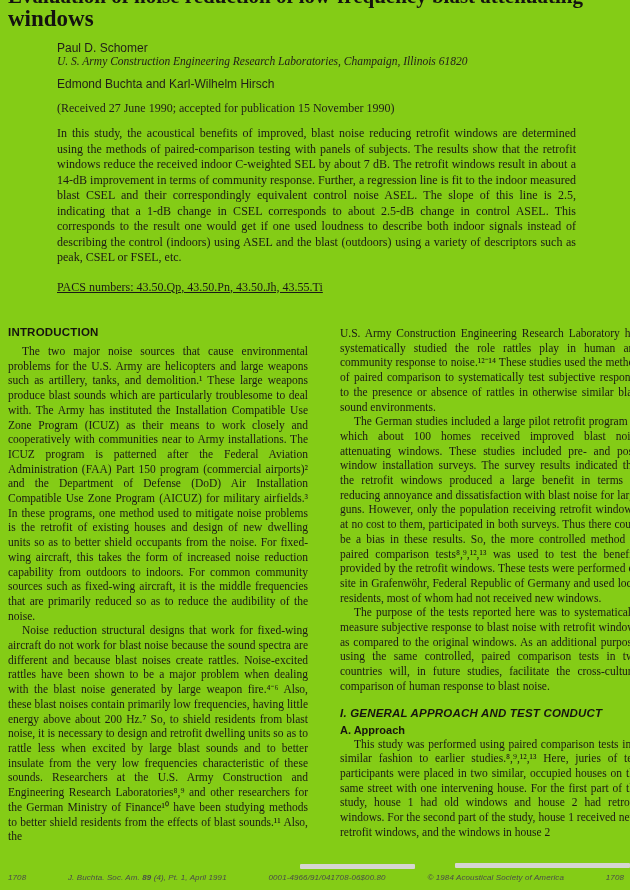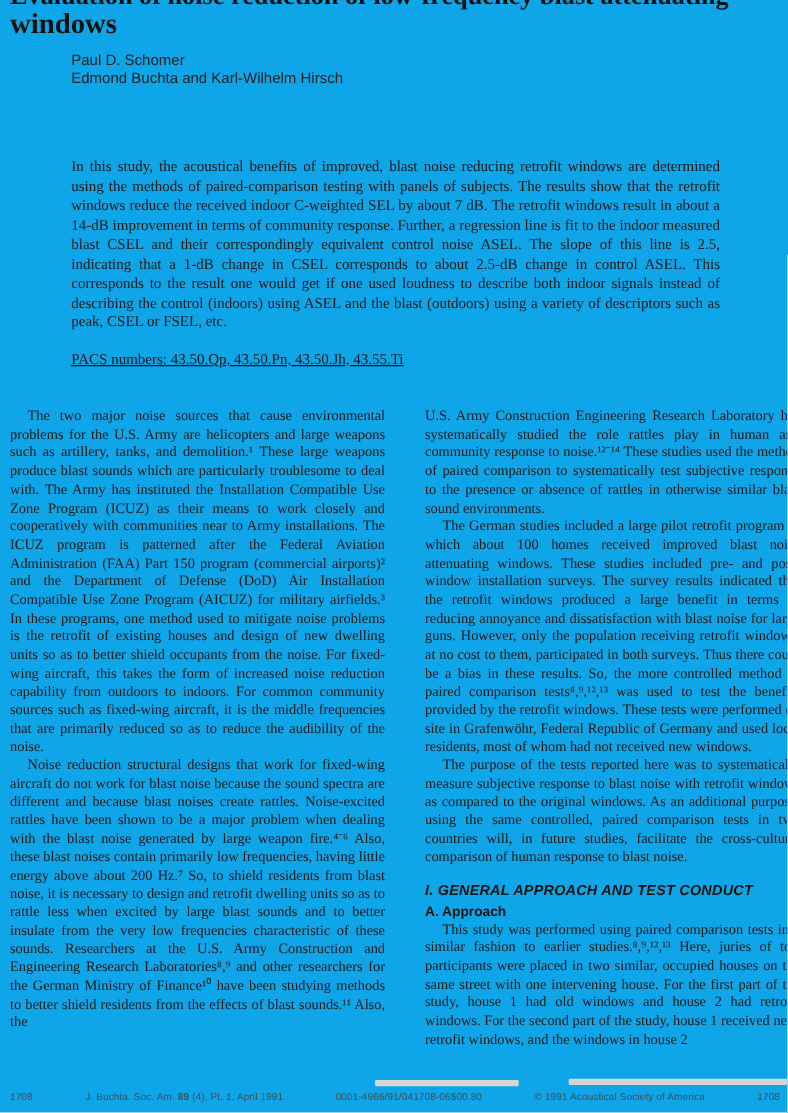--- a/index.html
+++ b/index.html
@@ -1,19 +1,19 @@
 <!DOCTYPE html>
 <html><head>
 <meta charset="utf-8">
 <style>
   html,body{margin:0;padding:0;background:#ffffff;}
   .page{
     position:relative;
     width:630px;height:890px;
-    background:#0ea5e9;
+    background:#84cc16;
     overflow:hidden;
     font-family:"Liberation Serif", serif;
     color:#1b1815;
   }
   
   .title-line1{
     position:absolute;left:8px;top:-15px;
     font-family:"Liberation Serif", serif;
     font-weight:bold;font-size:21px;line-height:22px;
     white-space:nowrap;color:#141210;
@@ -59,48 +59,52 @@
     font-size:11px;font-weight:bold;
     margin:4px 0 1px 0;color:#16130f;
   }
   
   .footer{
     position:absolute;left:8px;right:6px;top:873px;
     display:flex;align-items:flex-end;
     font-family:"Liberation Sans", sans-serif;
     font-size:8px;color:#4a4a4a;letter-spacing:.1px;
     white-space:nowrap;
+    font-style:italic;
   }
   .footer .gap{flex:1;}
   .footer b{font-weight:bold;}
   .artifact{
     position:absolute;background:#d6d5d2;height:5px;border-radius:1px;
   }
   .artifact.a1{left:300px;top:864px;width:115px;}
   .artifact.a2{left:455px;top:863px;width:175px;}
 </style>
 </head>
 <body>
 
 <div class="page">
 
   <div class="title-line1">Evaluation of noise reduction of low-frequency blast attenuating</div>
   <div class="title-line2">windows</div>
 
   <div class="authors">
     <div class="author-name">Paul D. Schomer</div>
+    <div class="author-affil">U. S. Army Construction Engineering Research Laboratories, Champaign, Illinois 61820</div>
     <div class="author-name">Edmond Buchta and Karl-Wilhelm Hirsch</div>
+    <div class="received">(Received 27 June 1990; accepted for publication 15 November 1990)</div>
   </div>
 
   <div class="abstract-block">
     <div class="abstract">In this study, the acoustical benefits of improved, blast noise reducing retrofit windows are determined using the methods of paired-comparison testing with panels of subjects. The results show that the retrofit windows reduce the received indoor C-weighted SEL by about 7 dB. The retrofit windows result in about a 14-dB improvement in terms of community response. Further, a regression line is fit to the indoor measured blast CSEL and their correspondingly equivalent control noise ASEL. The slope of this line is 2.5, indicating that a 1-dB change in CSEL corresponds to about 2.5-dB change in control ASEL. This corresponds to the result one would get if one used loudness to describe both indoor signals instead of describing the control (indoors) using ASEL and the blast (outdoors) using a variety of descriptors such as peak, CSEL or FSEL, etc.</div>
     <div class="pacs">PACS numbers: 43.50.Qp, 43.50.Pn, 43.50.Jh, 43.55.Ti</div>
   </div>
 
   <div class="col col-left">
+    <h2 class="sec">INTRODUCTION</h2>
     <p class="indent">The two major noise sources that cause environmental problems for the U.S. Army are helicopters and large weapons such as artillery, tanks, and demolition.¹ These large weapons produce blast sounds which are particularly troublesome to deal with. The Army has instituted the Installation Compatible Use Zone Program (ICUZ) as their means to work closely and cooperatively with communities near to Army installations. The ICUZ program is patterned after the Federal Aviation Administration (FAA) Part 150 program (commercial airports)² and the Department of Defense (DoD) Air Installation Compatible Use Zone Program (AICUZ) for military airfields.³ In these programs, one method used to mitigate noise problems is the retrofit of existing houses and design of new dwelling units so as to better shield occupants from the noise. For fixed-wing aircraft, this takes the form of increased noise reduction capability from outdoors to indoors. For common community sources such as fixed-wing aircraft, it is the middle frequencies that are primarily reduced so as to reduce the audibility of the noise.</p>
     <p class="indent">Noise reduction structural designs that work for fixed-wing aircraft do not work for blast noise because the sound spectra are different and because blast noises create rattles. Noise-excited rattles have been shown to be a major problem when dealing with the blast noise generated by large weapon fire.⁴⁻⁶ Also, these blast noises contain primarily low frequencies, having little energy above about 200 Hz.⁷ So, to shield residents from blast noise, it is necessary to design and retrofit dwelling units so as to rattle less when excited by large blast sounds and to better insulate from the very low frequencies characteristic of these sounds. Researchers at the U.S. Army Construction and Engineering Research Laboratories⁸,⁹ and other researchers for the German Ministry of Finance¹⁰ have been studying methods to better shield residents from the effects of blast sounds.¹¹ Also, the</p>
   </div>
 
   <div class="col col-right">
     <p>U.S. Army Construction Engineering Research Laboratory has systematically studied the role rattles play in human and community response to noise.¹²⁻¹⁴ These studies used the method of paired comparison to systematically test subjective response to the presence or absence of rattles in otherwise similar blast sound environments.</p>
     <p class="indent">The German studies included a large pilot retrofit program in which about 100 homes received improved blast noise attenuating windows. These studies included pre- and post-window installation surveys. The survey results indicated that the retrofit windows produced a large benefit in terms of reducing annoyance and dissatisfaction with blast noise for large guns. However, only the population receiving retrofit windows, at no cost to them, participated in both surveys. Thus there could be a bias in these results. So, the more controlled method of paired comparison tests⁸,⁹,¹²,¹³ was used to test the benefits provided by the retrofit windows. These tests were performed on site in Grafenwöhr, Federal Republic of Germany and used local residents, most of whom had not received new windows.</p>
     <p class="indent">The purpose of the tests reported here was to systematically measure subjective response to blast noise with retrofit windows as compared to the original windows. As an additional purpose, using the same controlled, paired comparison tests in two countries will, in future studies, facilitate the cross-cultural comparison of human response to blast noise.</p>
     <h2 class="sec sec-mid">I. GENERAL APPROACH AND TEST CONDUCT</h2>
     <h3 class="subsec">A. Approach</h3>
@@ -110,18 +114,18 @@
   <div class="artifact a1"></div>
   <div class="artifact a2"></div>
 
   <div class="footer">
     <span>1708</span>
     <span class="gap"></span>
     <span><span>J. Buchta. Soc. Am. </span><b>89</b><span> (4), Pt. 1, April 1991</span></span>
     <span class="gap"></span>
     <span>0001-4966/91/041708-06$00.80</span>
     <span class="gap"></span>
-    <span>© 1991 Acoustical Society of America</span>
+    <span>© 1984 Acoustical Society of America</span>
     <span class="gap"></span>
     <span>1708</span>
   </div>
 
 </div>
 
 </body></html>

